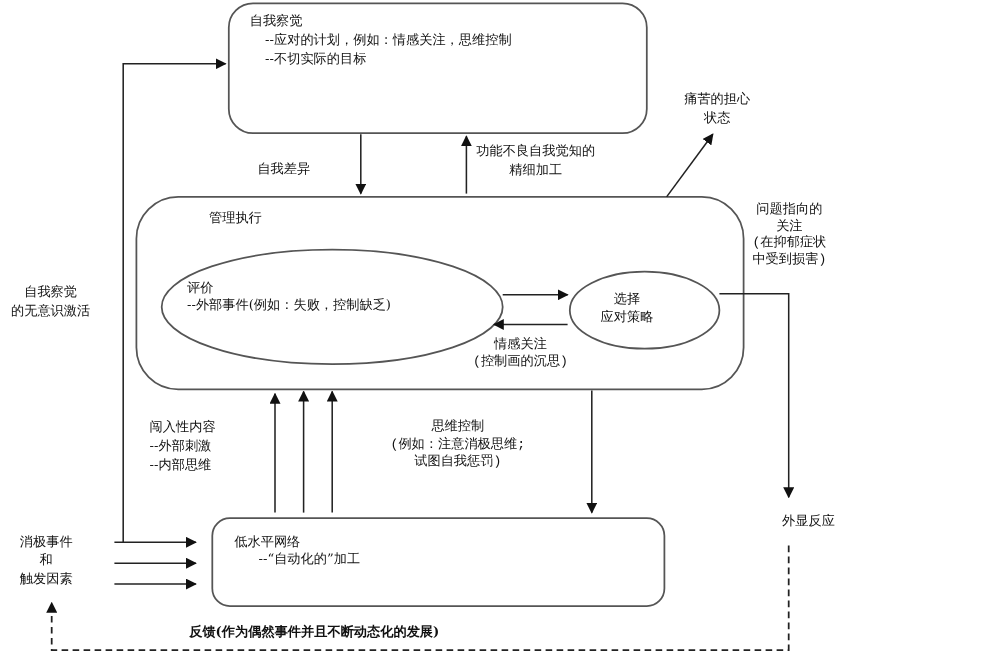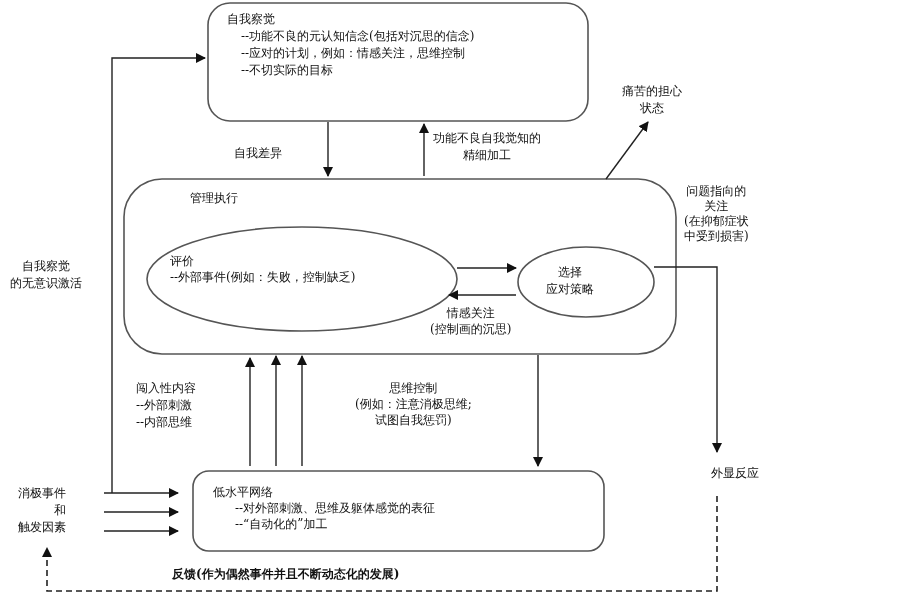--- a/index.html
+++ b/index.html
@@ -1,20 +1,20 @@
 <!DOCTYPE html>
 <html><head>
 <meta charset="utf-8">
 <style>
   html, body { margin: 0; padding: 0; background: #ffffff; }
   body { width: 903px; height: 599px; position: relative; overflow: hidden;
          font-family: "DejaVu Serif", "Liberation Serif", serif; color: #111; }
   svg.wires { position: absolute; left: 0; top: 0; }
   .t { position: absolute; font-size: 12px; line-height: 17px; white-space: nowrap; }
-  .c { text-align: center; }
+  .c { text-align: center; font-family: Liberation Mono, monospace; }
   .blk { display: block; }
   .ind1 { padding-left: 14px; }
   .ind2 { padding-left: 22px; }
 </style>
 </head>
 <body>
 
 <svg class="wires" width="903" height="599" viewBox="0 0 903 599">
   <defs>
     <marker id="ah" markerWidth="10" markerHeight="10" refX="9" refY="5" orient="auto" markerUnits="userSpaceOnUse">
@@ -54,21 +54,20 @@
     <line x1="104" y1="493" x2="178" y2="493" marker-end="url(#ah)"></line>
     <line x1="104" y1="512" x2="178" y2="512" marker-end="url(#ah)"></line>
     <line x1="104" y1="531" x2="178" y2="531" marker-end="url(#ah)"></line>
   </g>
 
   <polyline points="717,496 717,591 47,591 47,548" fill="none" stroke="#222" stroke-width="1.6" stroke-dasharray="6,4" marker-end="url(#ah)"></polyline>
 </svg>
 
 <div class="t" style="left:227px; top:11px;">
   <span class="blk">自我察觉</span>
-  <span class="blk ind1">--功能不良的元认知信念(包括对沉思的信念)</span>
   <span class="blk ind1">--应对的计划，例如：情感关注，思维控制</span>
   <span class="blk ind1">--不切实际的目标</span>
 </div>
 
 <div class="t" style="left:234px; top:145px;">自我差异</div>
 
 <div class="t c" style="left:433px; top:130px;">
   <span class="blk">功能不良自我觉知的</span>
   <span class="blk">精细加工</span>
 </div>
@@ -116,23 +115,22 @@
 <div class="t c" style="left:355px; top:380px; line-height:16px;">
   <span class="blk">思维控制</span>
   <span class="blk">(例如：注意消极思维;</span>
   <span class="blk">试图自我惩罚)</span>
 </div>
 
 <div class="t" style="left:711px; top:465px;">外显反应</div>
 
 <div class="t" style="left:213px; top:484px; line-height:16px;">
   <span class="blk">低水平网络</span>
-  <span class="blk ind2">--对外部刺激、思维及躯体感觉的表征</span>
   <span class="blk ind2">--“自动化的”加工</span>
 </div>
 
-<div class="t c" style="left:18px; top:485px; line-height:17px;text-align:right;">
+<div class="t c" style="left:18px; top:485px; line-height:17px;">
   <span class="blk">消极事件</span>
   <span class="blk">和</span>
   <span class="blk">触发因素</span>
 </div>
 
 <div class="t" style="left:172px; top:566px;font-weight:bold;">反馈(作为偶然事件并且不断动态化的发展)</div>
 
 </body></html>

